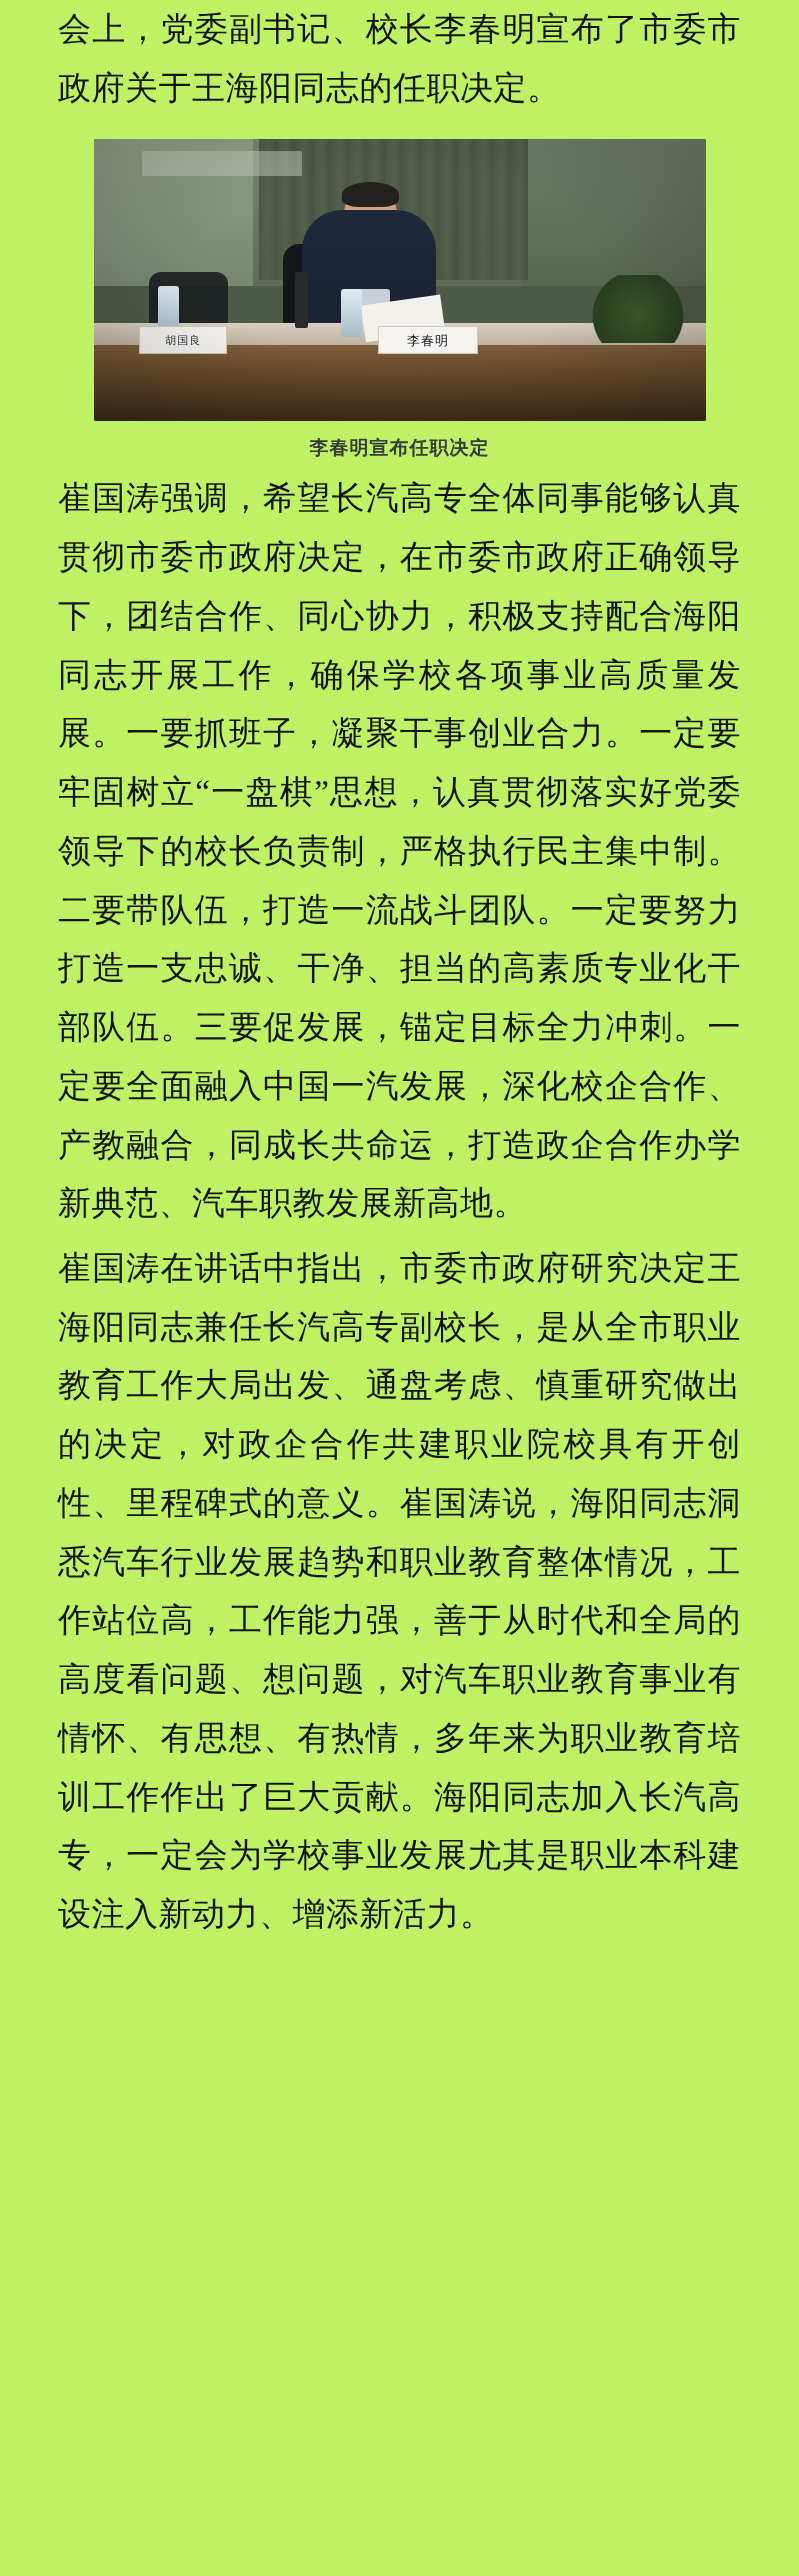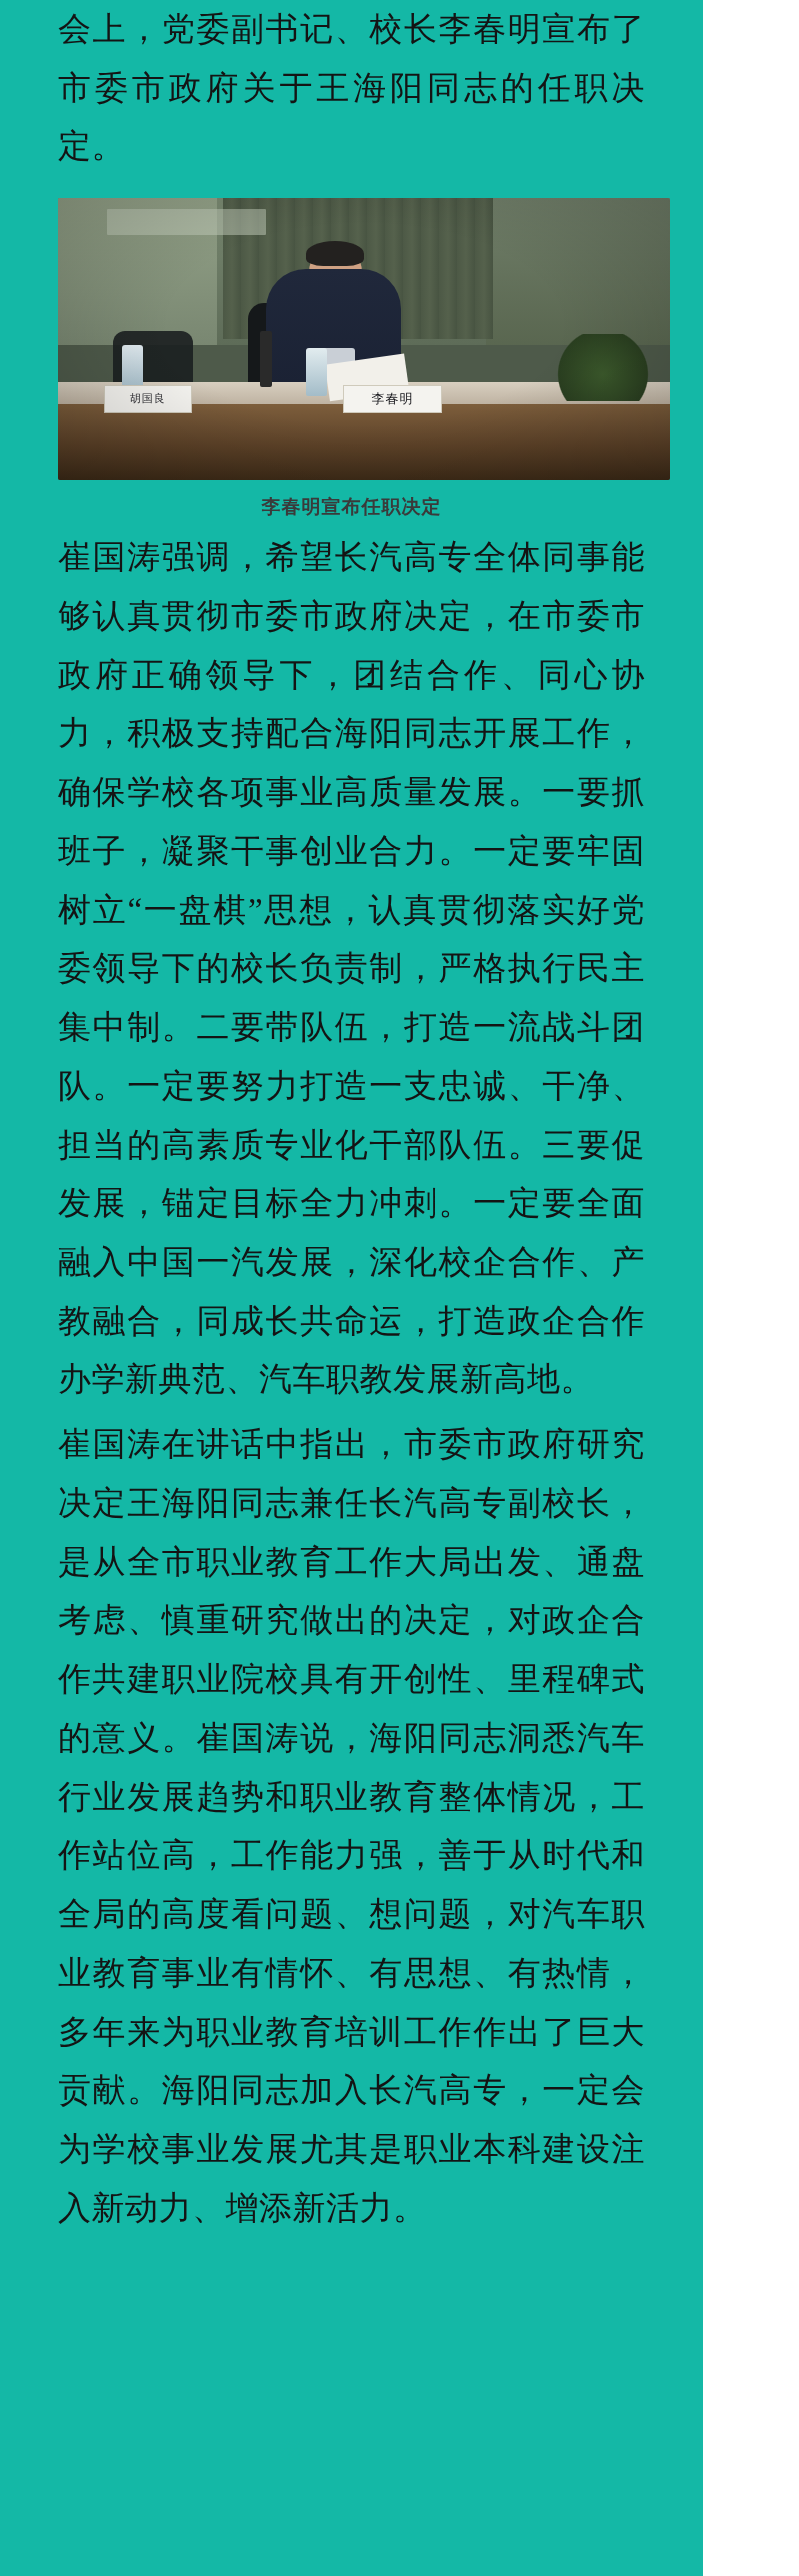--- a/index.html
+++ b/index.html
@@ -6,25 +6,25 @@
     margin: 0;
     padding: 0;
     background: #ffffff;
   }
   body {
     width: 799px;
     font-family: "Liberation Serif", "DejaVu Serif", serif;
     color: #1b1b1b;
   }
   .page {
-    width: 703px;
+    width: 799px;
     min-height: 2576px;
     box-sizing: border-box;
     padding: 0 58px;
-    background: #14b8a6;
+    background: #bef264;
   }
   .para {
     font-size: 33px;
     line-height: 1.78;
     text-align: justify;
     text-justify: inter-ideograph;
     letter-spacing: 0.5px;
     margin: 0 0 6px 0;
     color: #141414;
   }

